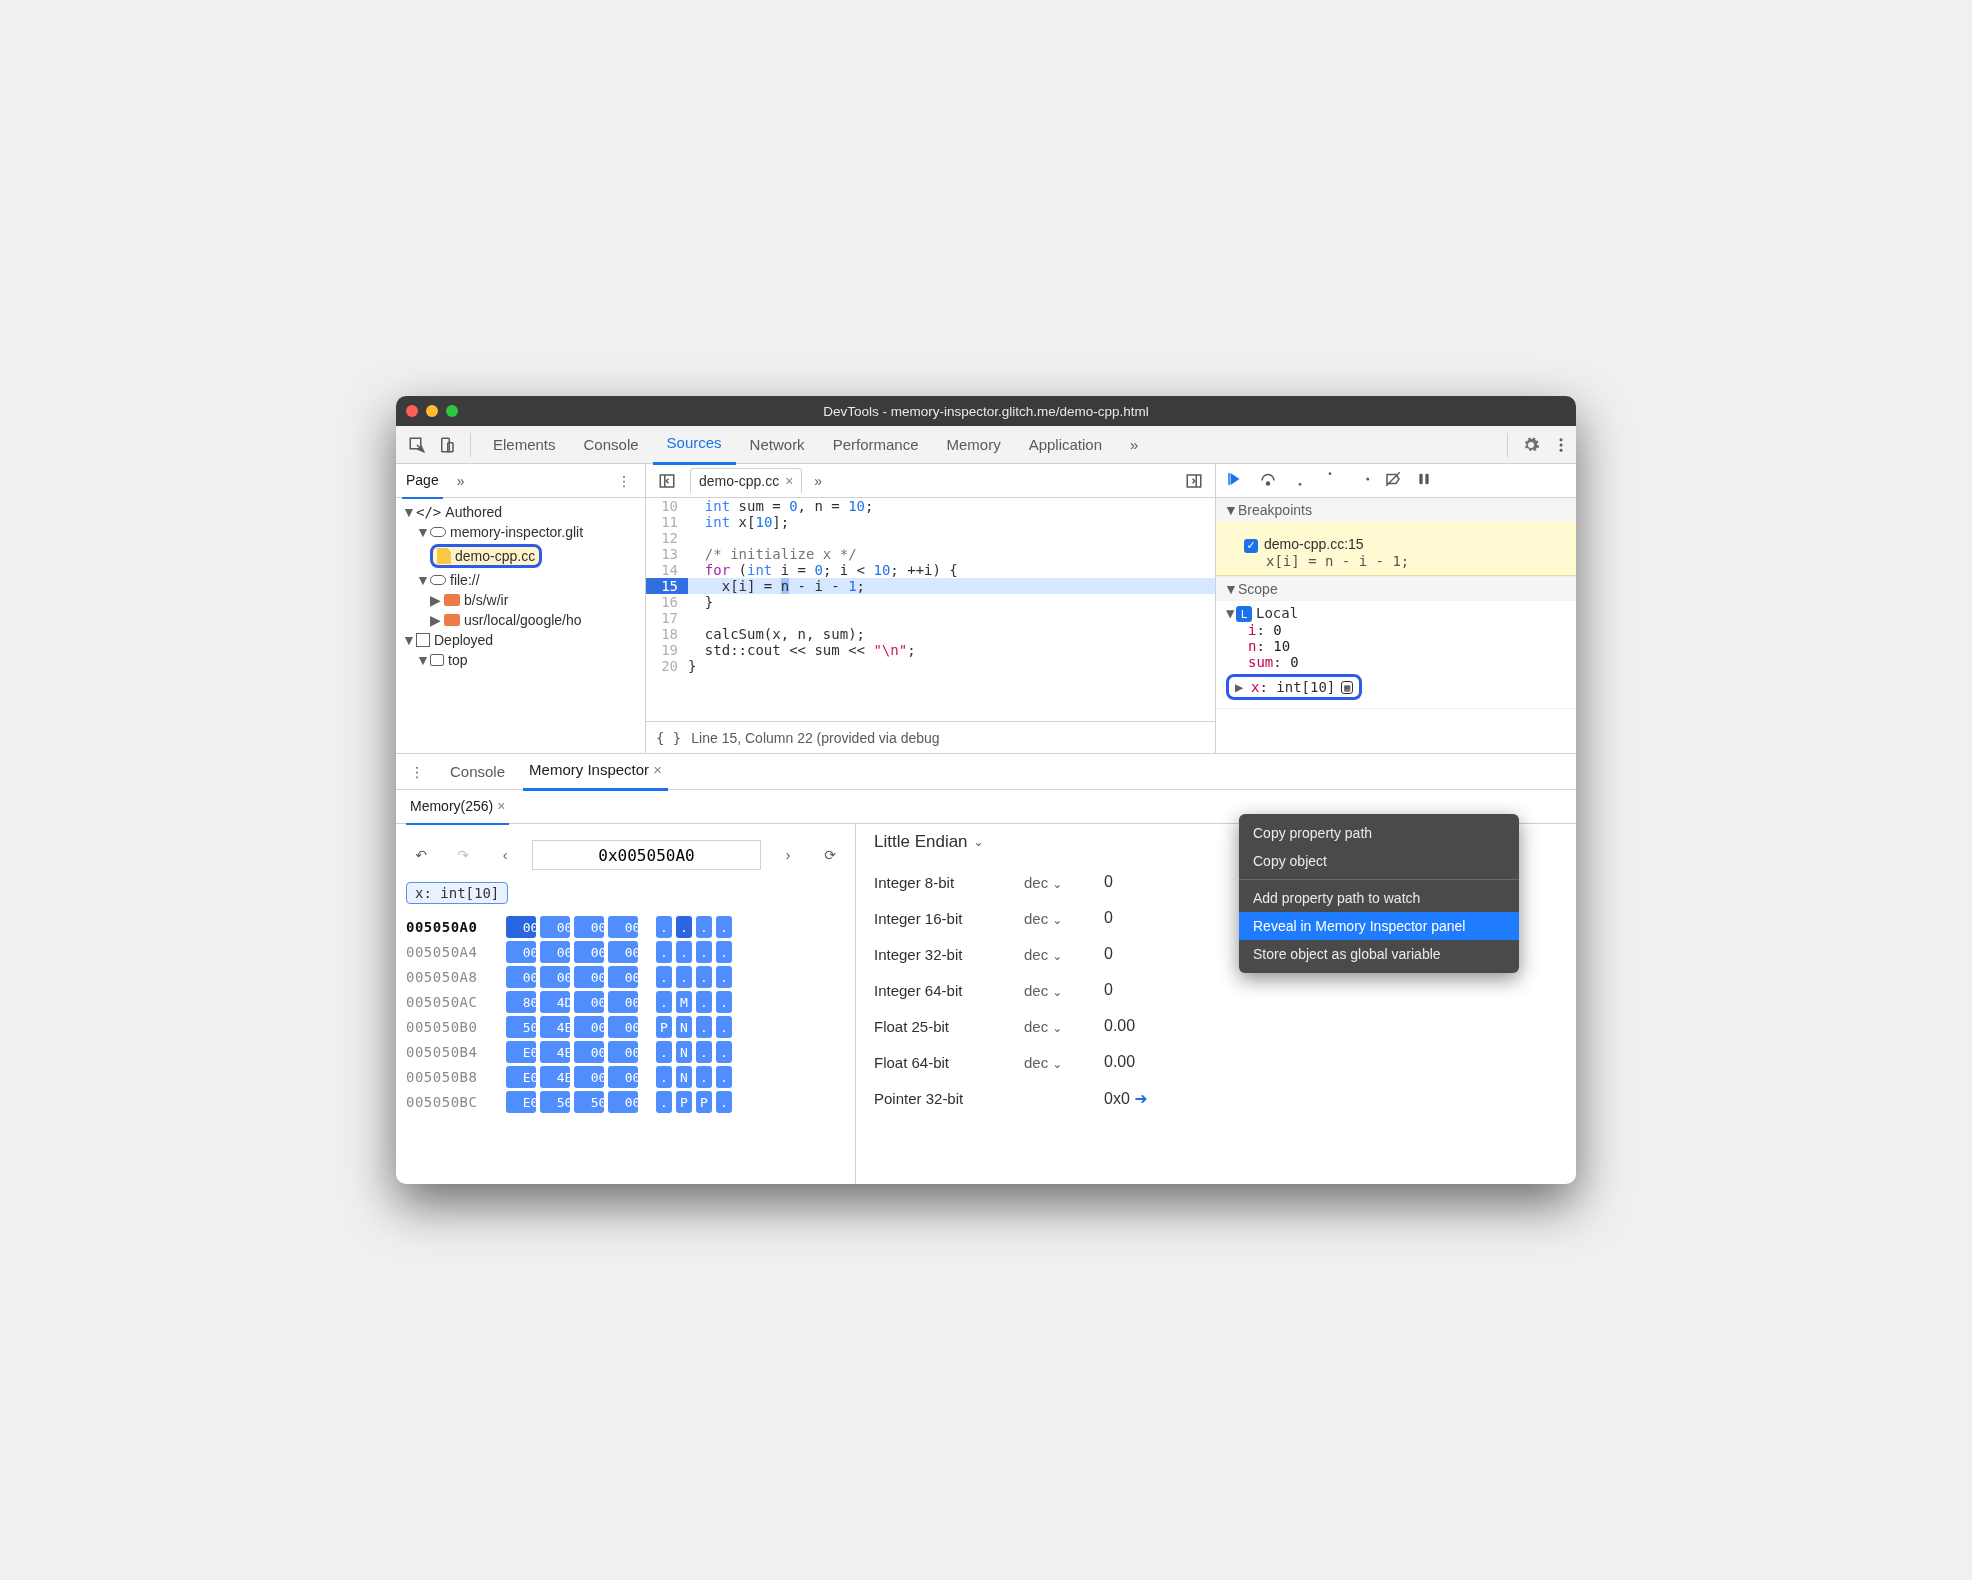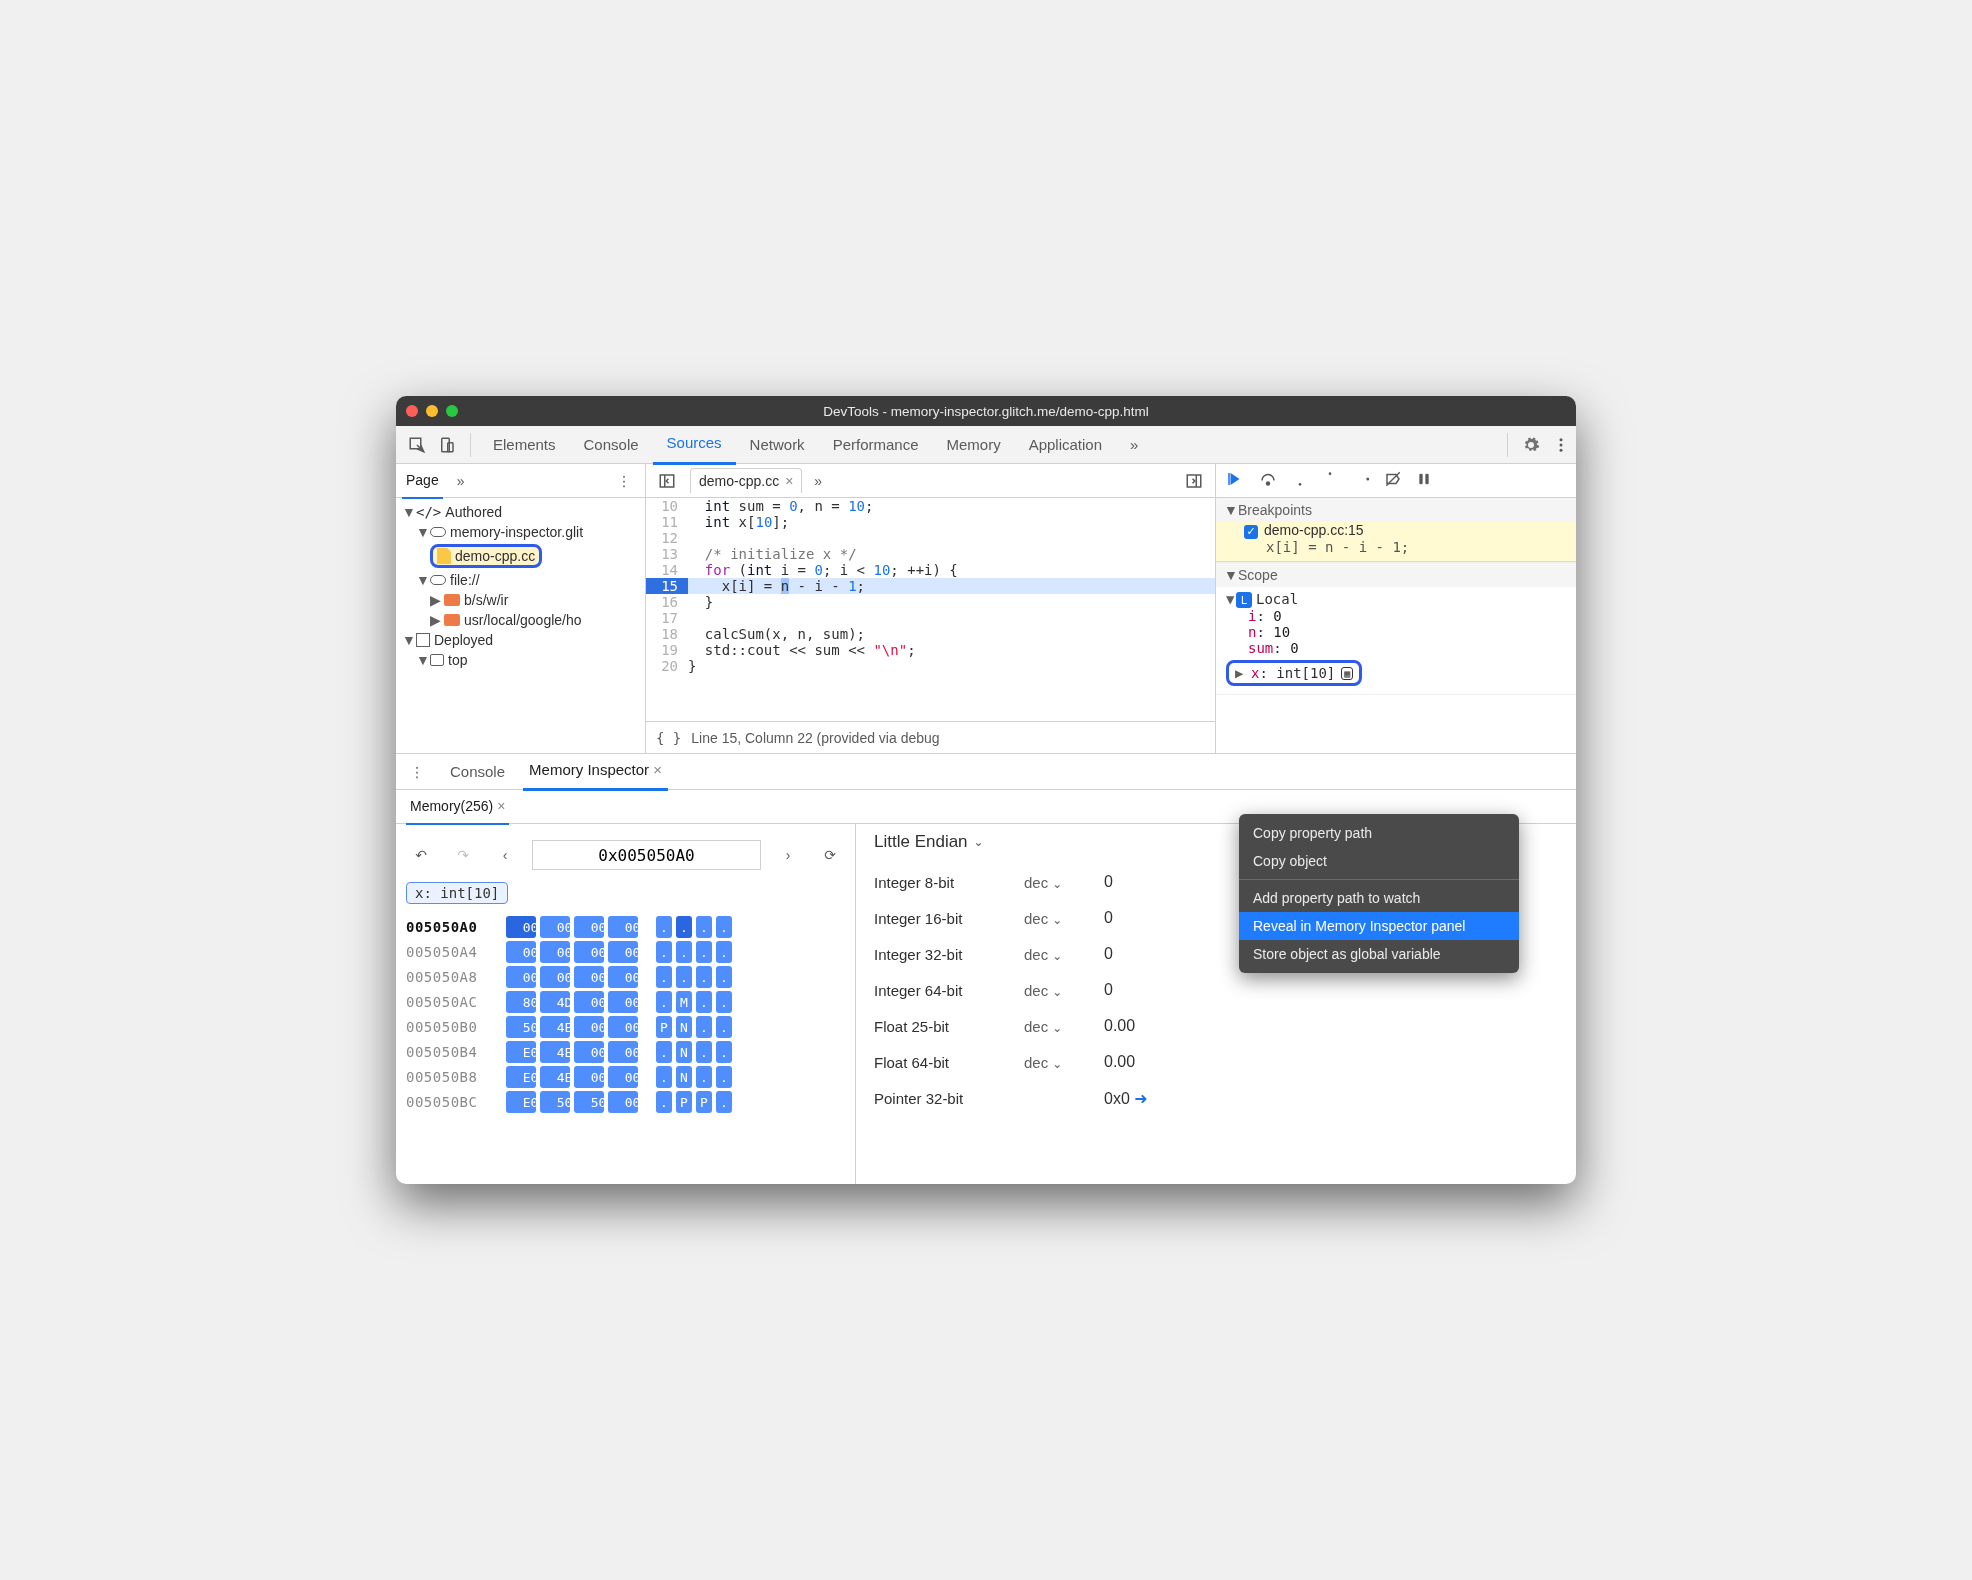--- a/index.html
+++ b/index.html
@@ -74,35 +74,35 @@
   .brackets { font-family: ui-monospace, monospace;}
   
   .editor { flex:1; display:flex; flex-direction:column; border-right:1px solid #d0d0d0;}
   .editor-tabbar { display:flex; align-items:center; height:34px; border-bottom:1px solid #d0d0d0; padding:0 6px; gap:8px;}
   .file-tab { border:1px solid #d0d0d0; border-bottom:none; padding:4px 8px; display:flex; align-items:center; gap:6px; background:#fff; border-radius:4px 4px 0 0; font-size:14px;}
   .code { flex:1; overflow:auto; font-family: ui-monospace, Menlo, monospace; font-size:14px; background:#fff;}
   .code-line { display:flex; }
   .ln { width:42px; text-align:right; color:#b0b0b0; padding-right:10px; user-select:none;}
   .src { white-space: pre; }
   .kw { color:#a626a4;}
-  .ty { color:#0f172a;}
+  .ty { color:#3b82f6;}
   .num { color:#1a73e8;}
   .str { color:#d14;}
   .cm { color:#777;}
   .rowhl { background:#d6e7ff;}
   .rowhl .ln { background:#2f6fe0; color:#fff;}
   .sel { background:#9cc4ff;}
   .statusline { display:flex; align-items:center; height:32px; border-top:1px solid #d0d0d0; padding:0 10px; color:#5a5a5a; gap:10px; font-size:14px;}
   
   .debugger { width:360px; display:flex; flex-direction:column;}
   .dbg-toolbar { display:flex; align-items:center; gap:14px; height:34px; border-bottom:1px solid #d0d0d0; padding:0 10px; color:#5a5a5a;}
   .dbg-toolbar .blue { color:#1a73e8; }
   .dbg-sec { border-bottom:1px solid #eee;}
   .dbg-sec-h { display:flex; align-items:center; gap:4px; padding:4px 8px; background:#f5f5f5; color:#606060; font-size:14px;}
-  .bp-row { background:#fffad1; padding:0 8px 6px 28px; font-size:14px; border-bottom:1px solid #e8df9a;}
+  .bp-row { background:#fffad1; padding:14px 8px 6px 28px; font-size:14px; border-bottom:1px solid #e8df9a;}
   .chk { width:14px; height:14px; background:#1a73e8; border-radius:3px; display:inline-flex; align-items:center; justify-content:center; color:#fff; font-size:11px; margin-right:6px;}
   .scope-body { padding:4px 10px 8px 10px; font-family: ui-monospace, monospace; font-size:14px; color:#303030;}
   .localbadge { width:16px; height:16px; background:#1a73e8; color:#fff; border-radius:3px; display:inline-flex; align-items:center; justify-content:center; font-size:11px; margin-right:4px;}
   .varrow { padding-left:22px;}
   .varname { color:#c40055;}
   .varval { color:#1a1a1a;}
   .x-highlight { display:inline-flex; align-items:center; gap:6px; border:3px solid #2f5bea; border-radius:8px; padding:2px 6px;}
   
   .ctx {
     position:absolute; background:#4a4a4a; color:#eaeaea; border-radius:6px;

